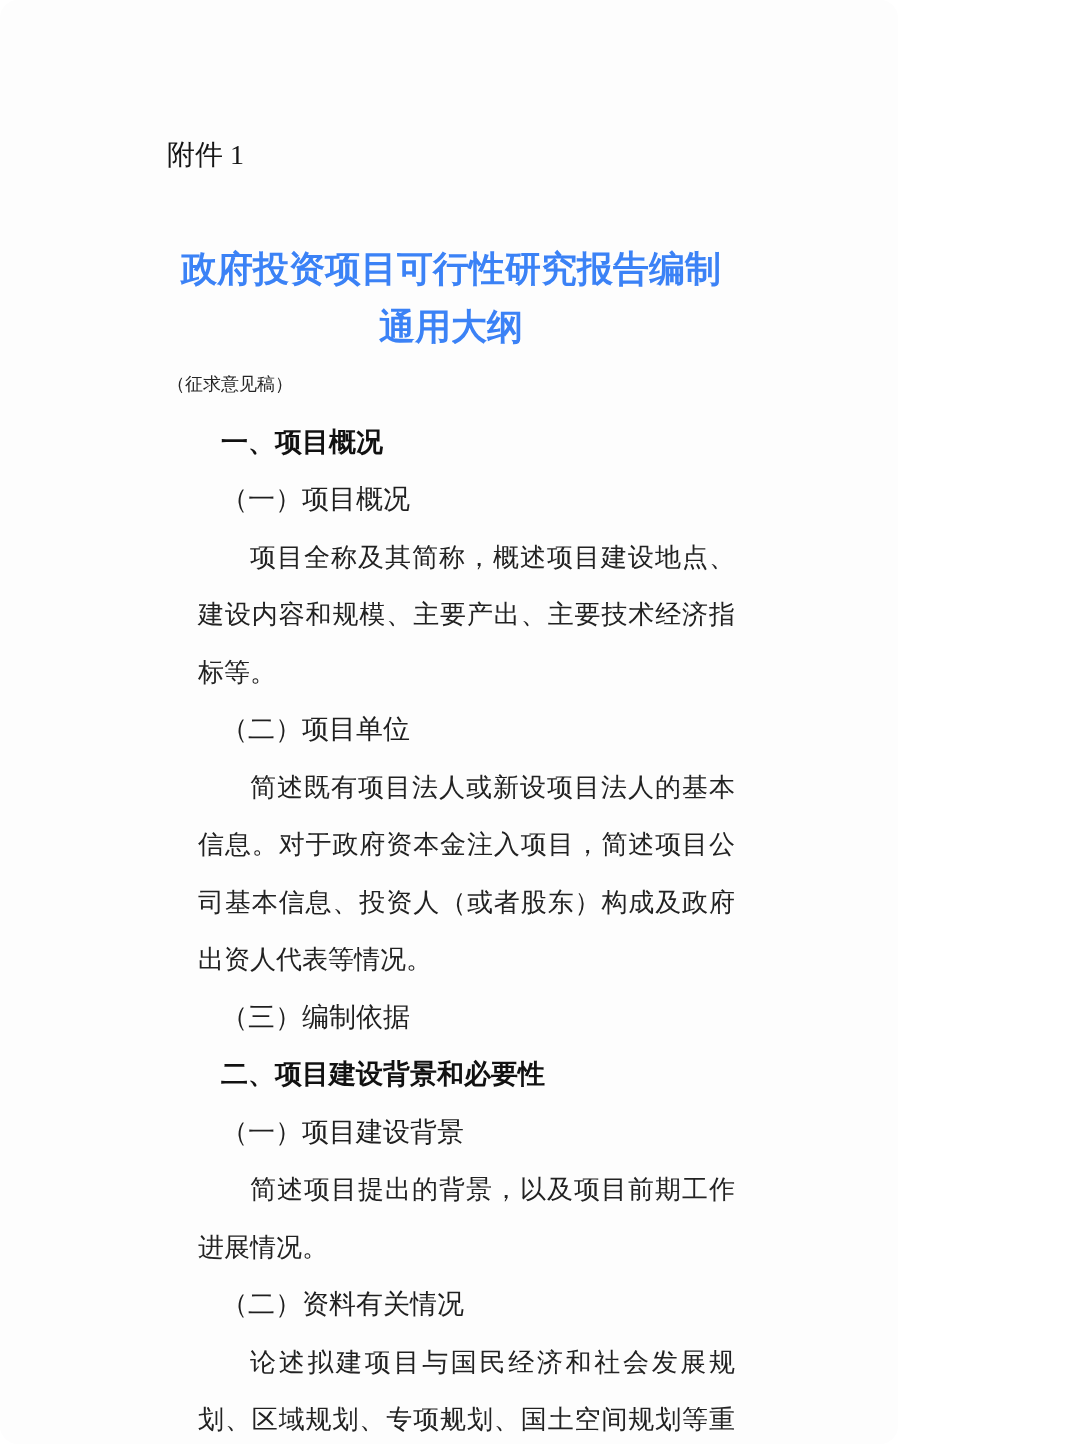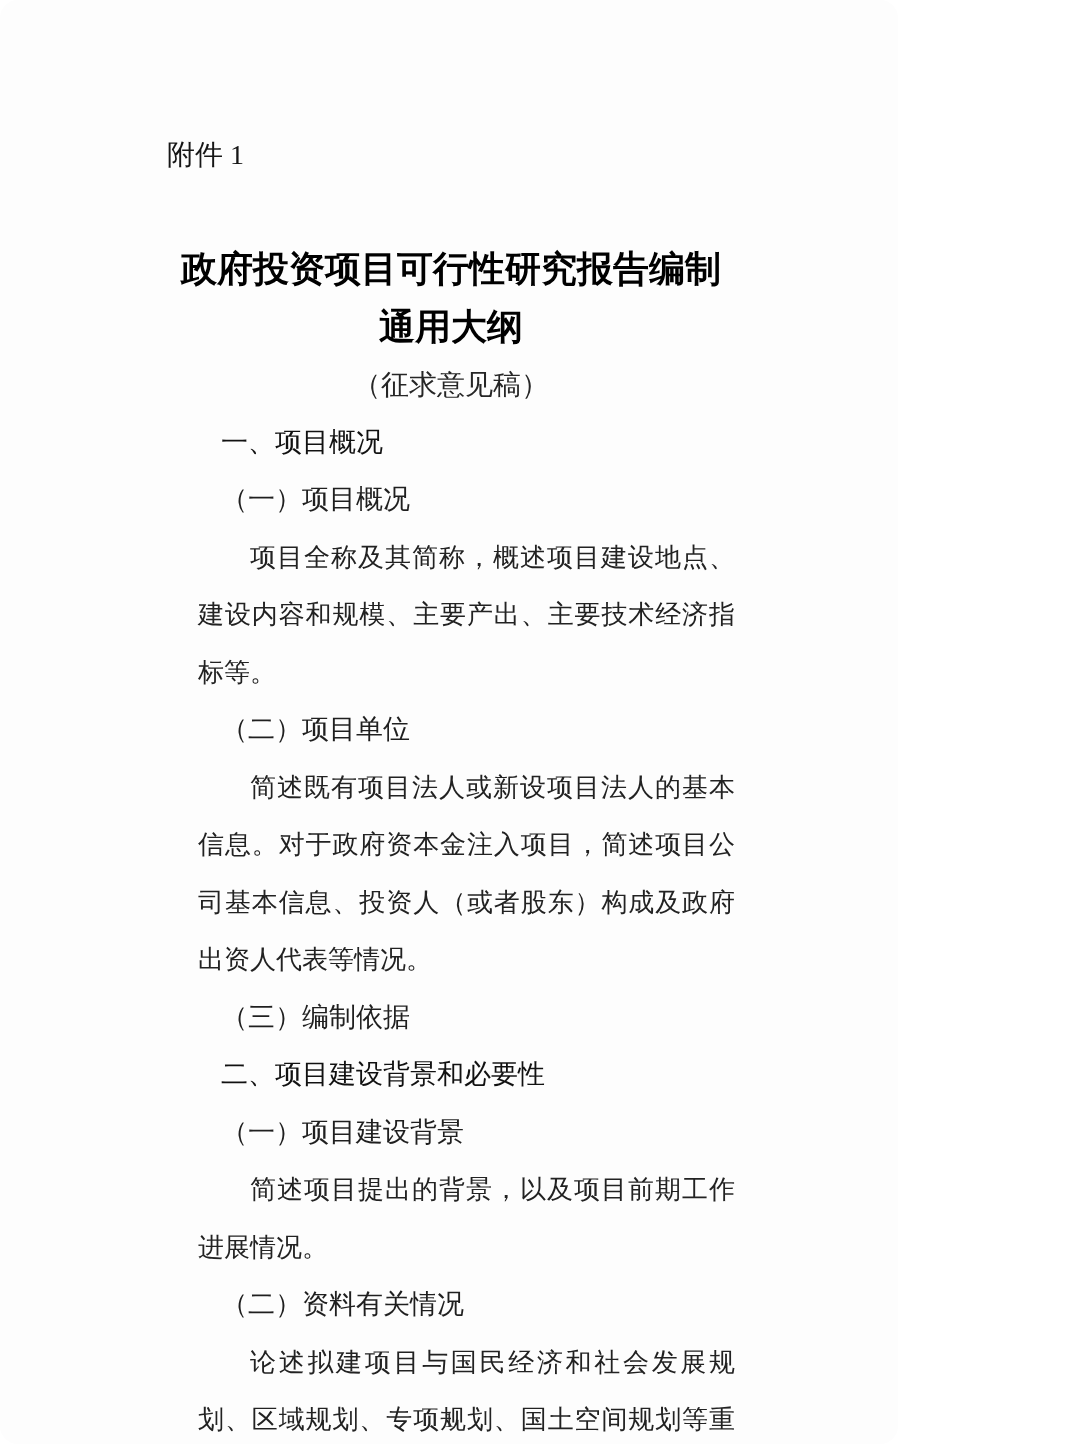--- a/index.html
+++ b/index.html
@@ -28,38 +28,38 @@
     font-size: 28px;
     line-height: 57.5px;
     color: #161616;
   }
   .doc-title {
     margin: 57.5px 0 0 0;
     font-size: 36px;
     font-weight: bold;
     line-height: 57.5px;
     text-align: center;
-    color: #000000;
+    color: #3b82f6;
     letter-spacing: 0;
   }
   .doc-subtitle {
-    font-size: 28px;
+    font-size: 18px;
     line-height: 57.5px;
-    text-align: center;
+    text-align: left;
     color: #262626;
   }
   .blk {
     margin: 0;
     line-height: 57.5px;
     line-break: strict;
     word-break: normal;
   }
   .h1 {
     font-family: "Liberation Sans", sans-serif;
-    font-weight: normal;
+    font-weight: bold;
     font-size: 27px;
     text-indent: 2em;
     color: #111111;
   }
   .h2 {
     font-size: 27px;
     text-indent: 2em;
     color: #1f1f1f;
   }
   .p {

